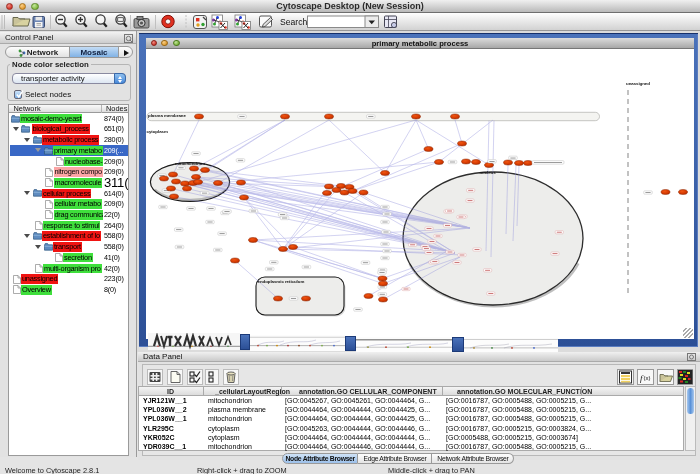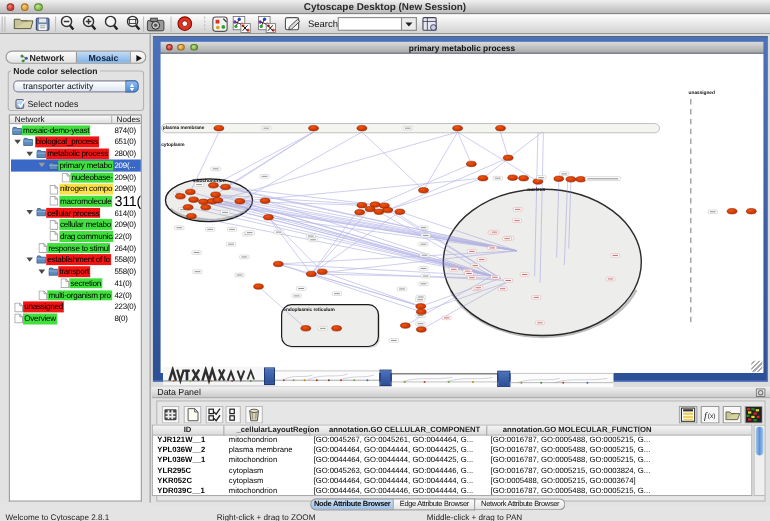--- a/index.html
+++ b/index.html
@@ -471,20 +471,28 @@
       <g>
         <circle cx="10" cy="9.9" r="0.9" fill="#a83"></circle>
         <circle cx="28" cy="9.9" r="0.9" fill="#484"></circle>
         <circle cx="48" cy="9.9" r="0.9" fill="#b43"></circle>
         <circle cx="70" cy="9.9" r="0.9" fill="#46c"></circle>
       </g>
     </svg>
   </div>
 
 <div class="abs" style="left:0;top:31px;width:137px;height:426px;background:#e2e2e2;border-right:1px solid #9a9a9a">
+  <div class="abs" style="left:0;top:1px;width:136px;height:12px;background:linear-gradient(#f2f2f2,#cdcdcd);border-bottom:1px solid #aaa">
+    <div class="abs" style="left:5px;top:0;font-size:8px;line-height:12px;color:#111">Control Panel</div>
+    <svg class="abs" style="right:3px;top:2px" width="9" height="9">
+        <rect x="0.5" y="0.5" width="8" height="8" fill="none" stroke="#777"></rect>
+        <circle cx="4.5" cy="4.5" r="2.2" fill="none" stroke="#777"></circle>
+        <line x1="6" y1="6" x2="8" y2="8" stroke="#777"></line>
+      </svg>
+  </div>
 
   <div class="abs" style="left:5px;top:15px;width:128px;height:11.5px;border:1px solid #9a9a9a;border-radius:6px;background:linear-gradient(#fdfdfd,#e2e2e2);overflow:hidden">
     <div class="abs" style="left:0;top:0;width:63px;height:11.5px;font-size:8px;line-height:11px;font-weight:bold;color:#222;text-align:center;padding-left:10px">Network</div>
     <svg class="abs" style="left:11.5px;top:2px" width="8" height="8">
         <circle cx="2" cy="2" r="1.4" fill="#3a9a3a"></circle>
         <circle cx="6" cy="4" r="1.4" fill="#3a6aba"></circle>
         <circle cx="3" cy="6.5" r="1.4" fill="#3a9a3a"></circle>
         <path d="M2 2 L6 4 L3 6.5" stroke="#555" stroke-width="0.7" fill="none"></path>
       </svg>
     <div class="abs" style="left:63px;top:0;width:50px;height:11.5px;background:linear-gradient(#c3dcf5,#74aae2);border-left:1px solid #9a9a9a;border-right:1px solid #9a9a9a;font-size:8px;line-height:11px;font-weight:bold;color:#102040;text-align:center">Mosaic</div>
@@ -561,21 +569,21 @@
             <path d="M5 0.5 L5 3 L7.5 3" fill="none" stroke="#8a8a8a" stroke-width="0.7"></path>
           </svg>
           <div style="position:absolute;left:54px;top:0.6px;background:#3fdf3c;color:#000;font-size:7.4px;letter-spacing:-0.25px;line-height:9.6px;padding:0 1px;white-space:nowrap;max-width:39px;overflow:hidden">nucleobase-</div>
           <div style="position:absolute;left:94px;top:0.6px;color:#000;font-size:7.2px;letter-spacing:-0.2px;line-height:9.4px;white-space:nowrap">209(0)</div>
         </div>
 <div style="position:absolute;left:0;top:166.7px;width:119px;height:10.7px">
           <svg style="position:absolute;left:35px;top:0.9px" width="8" height="9">
             <path d="M0.5 0.5 L5 0.5 L7.5 3 L7.5 8.5 L0.5 8.5 Z" fill="#ffffff" stroke="#8a8a8a" stroke-width="0.7"></path>
             <path d="M5 0.5 L5 3 L7.5 3" fill="none" stroke="#8a8a8a" stroke-width="0.7"></path>
           </svg>
-          <div style="position:absolute;left:43.5px;top:0.6px;background:#fde047;color:#000;font-size:7.4px;letter-spacing:-0.25px;line-height:9.6px;padding:0 1px;white-space:nowrap;max-width:49.5px;overflow:hidden">nitrogen compo</div>
+          <div style="position:absolute;left:43.5px;top:0.6px;background:#fca5a5;color:#000;font-size:7.4px;letter-spacing:-0.25px;line-height:9.6px;padding:0 1px;white-space:nowrap;max-width:49.5px;overflow:hidden">nitrogen compo</div>
           <div style="position:absolute;left:94px;top:0.6px;color:#000;font-size:7.2px;letter-spacing:-0.2px;line-height:9.4px;white-space:nowrap">209(0)</div>
         </div>
 <div style="position:absolute;left:0;top:177.4px;width:136px;height:10.7px">
           <svg style="position:absolute;left:35px;top:0.9px" width="8" height="9">
             <path d="M0.5 0.5 L5 0.5 L7.5 3 L7.5 8.5 L0.5 8.5 Z" fill="#ffffff" stroke="#8a8a8a" stroke-width="0.7"></path>
             <path d="M5 0.5 L5 3 L7.5 3" fill="none" stroke="#8a8a8a" stroke-width="0.7"></path>
           </svg>
           <div style="position:absolute;left:43.5px;top:0.6px;background:#3fdf3c;color:#000;font-size:7.4px;letter-spacing:-0.25px;line-height:9.6px;padding:0 1px;white-space:nowrap;max-width:49.5px;overflow:hidden">macromolecule</div>
           <div style="position:absolute;left:94px;top:0.6px;color:#000;font-size:13px;letter-spacing:-0.2px;line-height:9.4px;white-space:nowrap">311(0)</div>
         </div>

